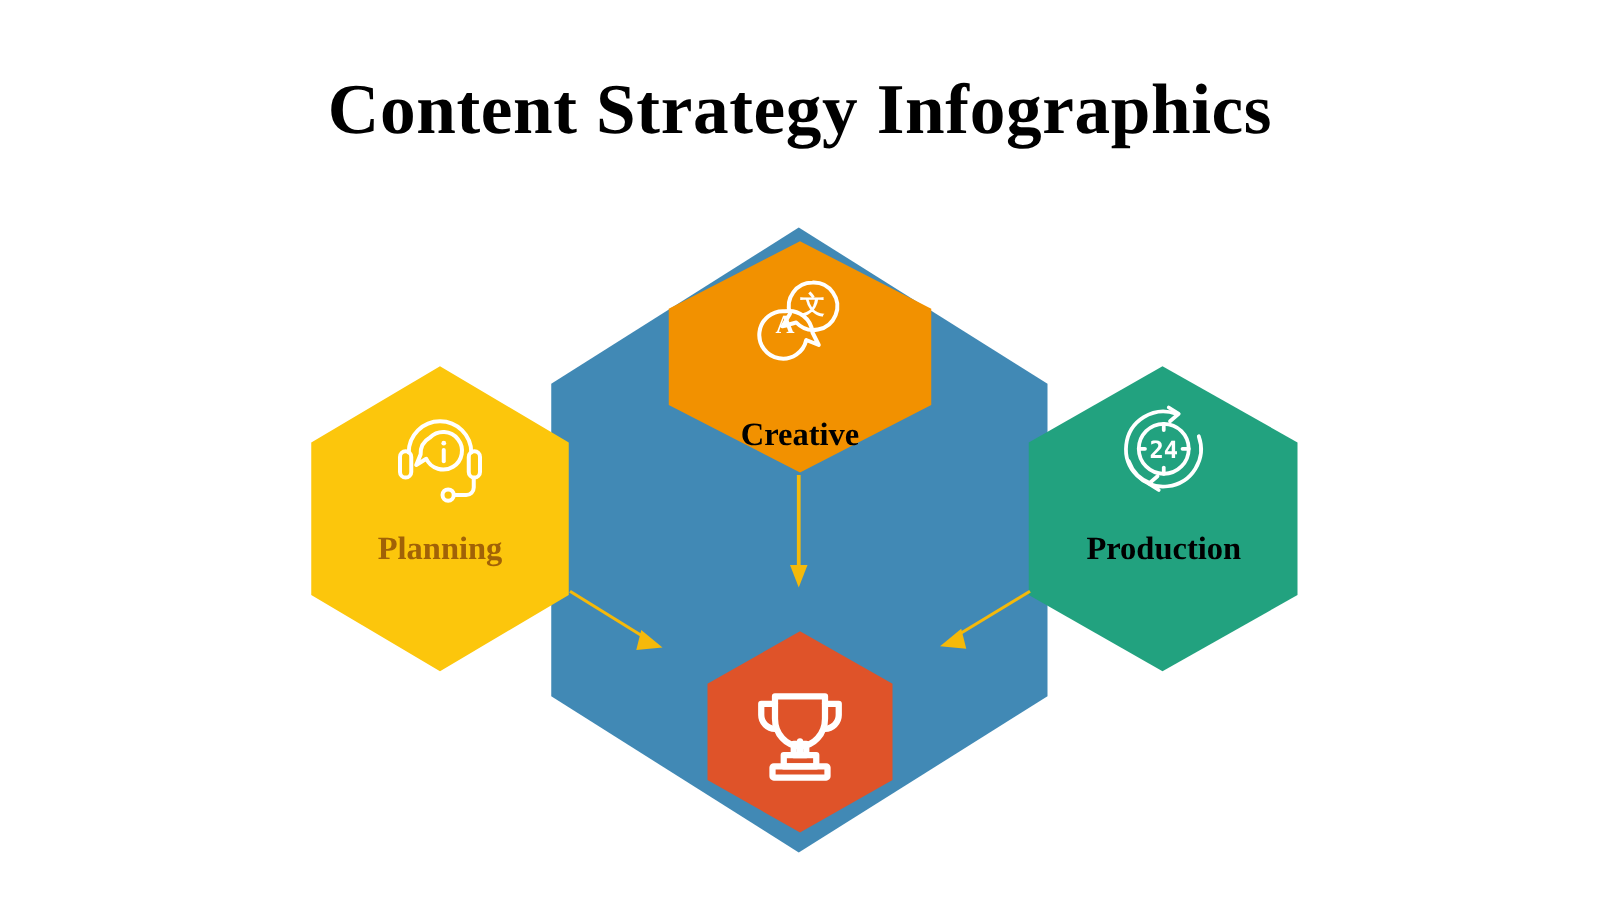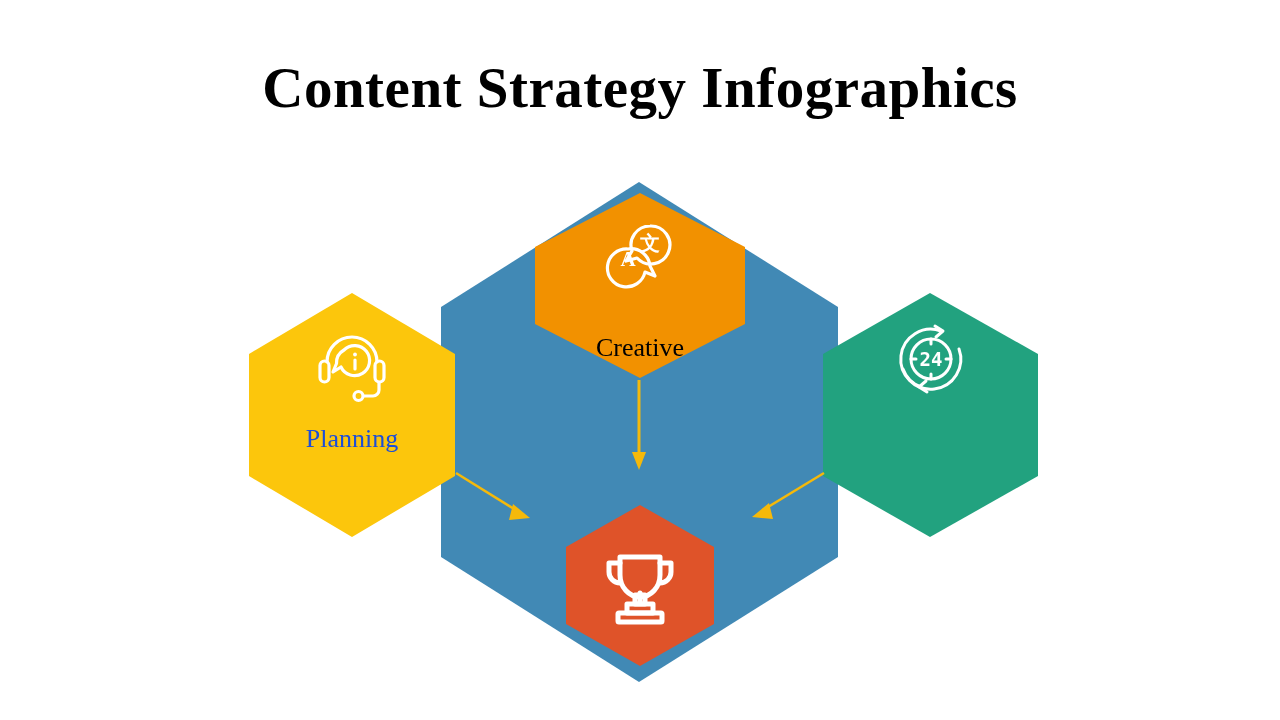--- a/index.html
+++ b/index.html
@@ -37,30 +37,30 @@
     position: absolute;
     left: 0;
     top: 0;
     width: 1280px;
     height: 720px;
   }
   .hex-label {
     position: absolute;
     text-align: center;
     font-family: "Liberation Serif", serif;
-    font-weight: normal;
+    font-weight: bold;
     white-space: nowrap;
     pointer-events: none;
   }
   #label-planning {
     left: 248px;
     top: 424px;
     width: 208px;
     font-size: 26px;
-    color: #1d4ed8;
+    color: #a16207;
   }
   #label-creative {
     left: 535px;
     top: 333px;
     width: 210px;
     font-size: 26px;
     color: #000000;
   }
   #label-production {
     left: 823px;
@@ -157,15 +157,16 @@
       <rect x="-5" y="10" width="10" height="9"></rect>
       <rect x="-13" y="19" width="26" height="9"></rect>
       <rect x="-22" y="28" width="44" height="9" rx="1"></rect>
     </g>
   </svg>
 
   <div class="hex-label" id="label-planning">Planning</div>
 
   <div class="hex-label" id="label-creative">Creative</div>
 
+  <div class="hex-label" id="label-production">Production</div>
 
 
 </div>
 
 </body></html>

